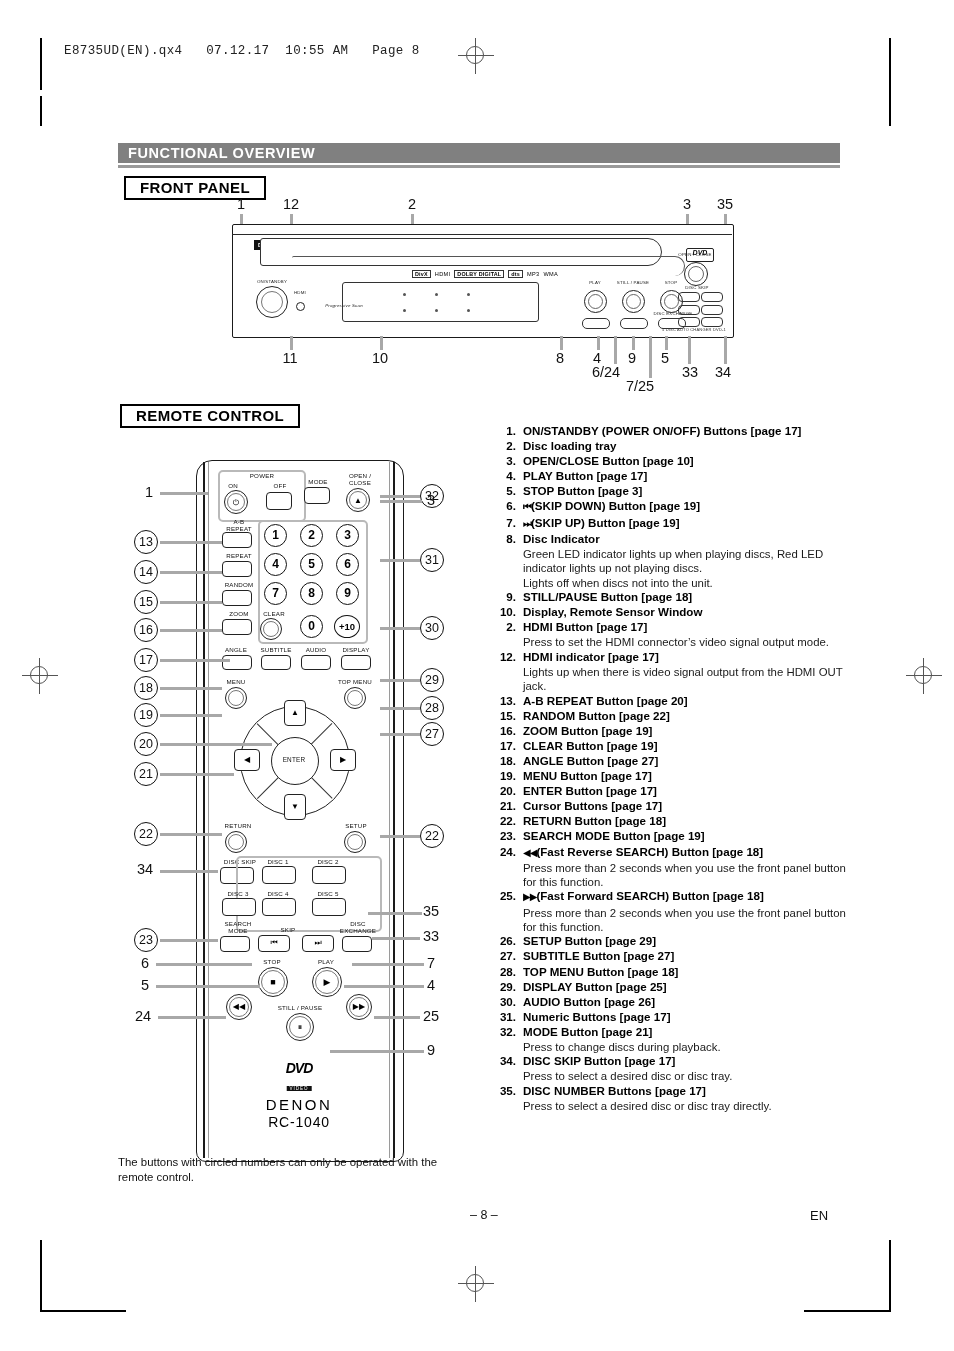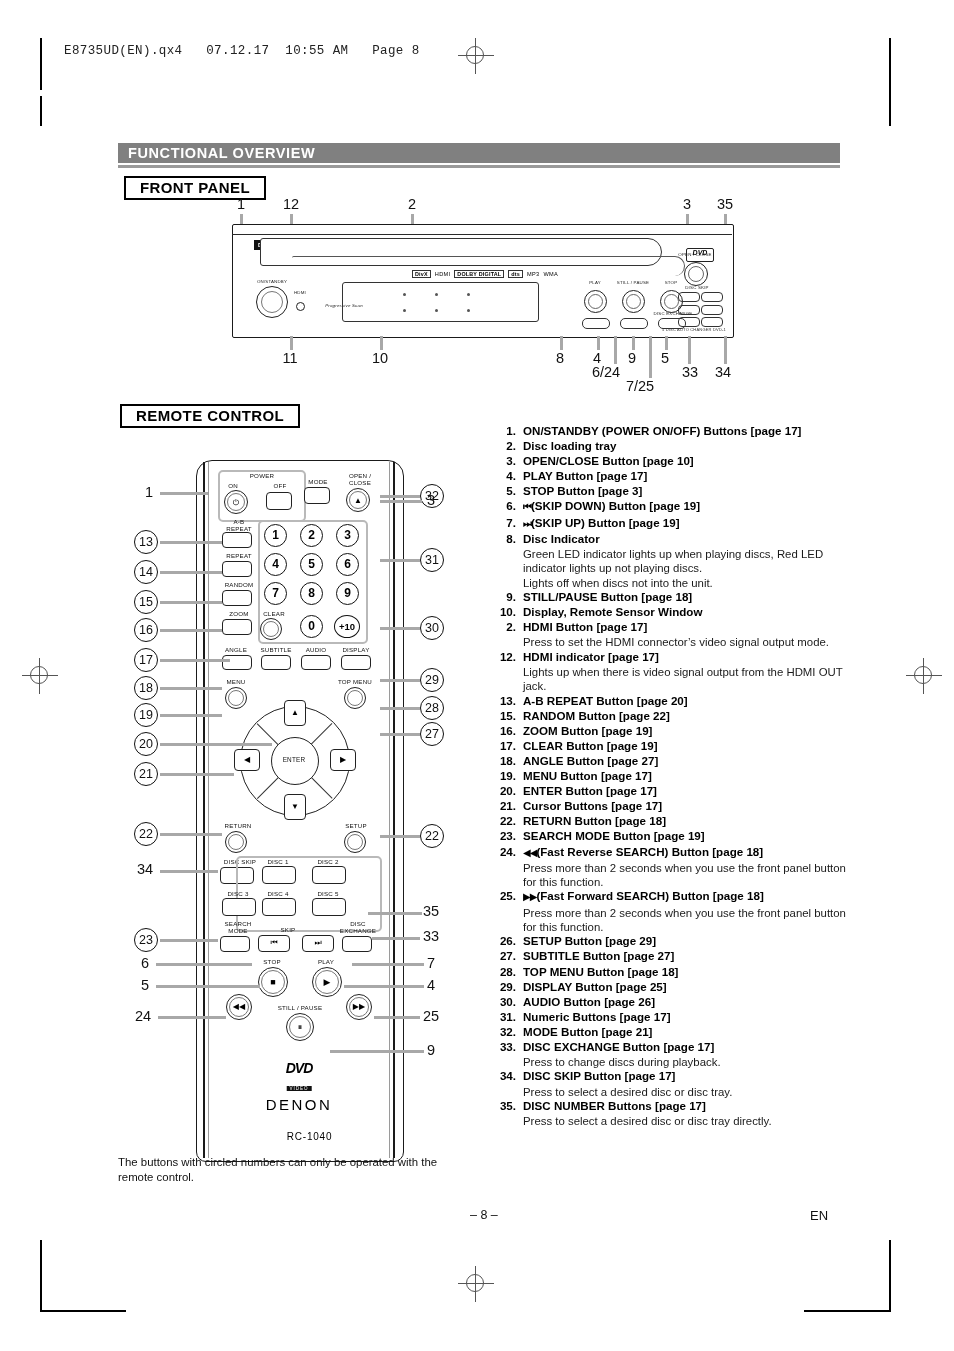--- a/index.html
+++ b/index.html
@@ -79,21 +79,21 @@
   .ring-in{position:absolute;left:31px;top:31px;width:46px;height:46px;border:1.5px solid #222;border-radius:50%;background:#fff;}
   .ring-sp{position:absolute;width:1.3px;height:30px;background:#333;left:53.3px;top:1px;transform-origin:50% 53px;}
   .cur{position:absolute;border:1.5px solid #222;border-radius:4px;background:#fff;box-sizing:border-box;}
 
   
   .rm-dvd{position:absolute;left:50%;transform:translateX(-50%);top:600px;text-align:center;}
   .rm-dvd .d{font-size:14px;font-weight:bold;font-style:italic;letter-spacing:-1px;}
   .rm-dvd .v{font-size:4.5px;background:#111;color:#fff;padding:0 3px;letter-spacing:1px;display:inline-block;margin-top:1px;}
   .rm-brand{position:absolute;left:50%;transform:translateX(-50%);top:636px;text-align:center;}
   .rm-brand .n{font-size:15px;letter-spacing:2.5px;font-weight:500;}
-  .rm-brand .m{font-size:10px;letter-spacing:.8px;margin-top:18px;text-align:right;}
+  .rm-brand .m{font-size:14px;letter-spacing:.8px;margin-top:1px;}
 
   
   .grp{position:absolute;border:2.4px solid #b9b9b9;border-radius:5px;box-sizing:border-box;}
 
   
   #itemlist{position:absolute;left:490px;top:424px;width:360px;}
   .li{display:flex;margin-bottom:.5px;}
   .li .n{width:26px;text-align:right;flex:0 0 26px;font-size:11.6px;font-weight:bold;}
   .li .t{margin-left:7px;font-size:11.6px;font-weight:bold;line-height:14.6px;}
   .li .t .sym{font-family:"DejaVu Sans",sans-serif;font-size:10px;letter-spacing:-1px;}
@@ -548,24 +548,20 @@
       <div class="t"><span>AUDIO Button [page 26]</span></div>
     </div>
     <div class="li">
       <div class="n">31.</div>
       <div class="t"><span>Numeric Buttons [page 17]</span></div>
     </div>
     <div class="li">
       <div class="n">32.</div>
       <div class="t"><span>MODE Button [page 21]</span></div>
     </div>
-    <div class="li">
-      <div class="n">33.</div>
-      <div class="t"><span>DISC EXCHANGE Button [page 17]</span></div>
-    </div>
     <div class="desc">Press to change discs during playback.</div>
     <div class="li">
       <div class="n">34.</div>
       <div class="t"><span>DISC SKIP Button [page 17]</span></div>
     </div>
     <div class="desc">Press to select a desired disc or disc tray.</div>
     <div class="li">
       <div class="n">35.</div>
       <div class="t"><span>DISC NUMBER Buttons [page 17]</span></div>
     </div>

